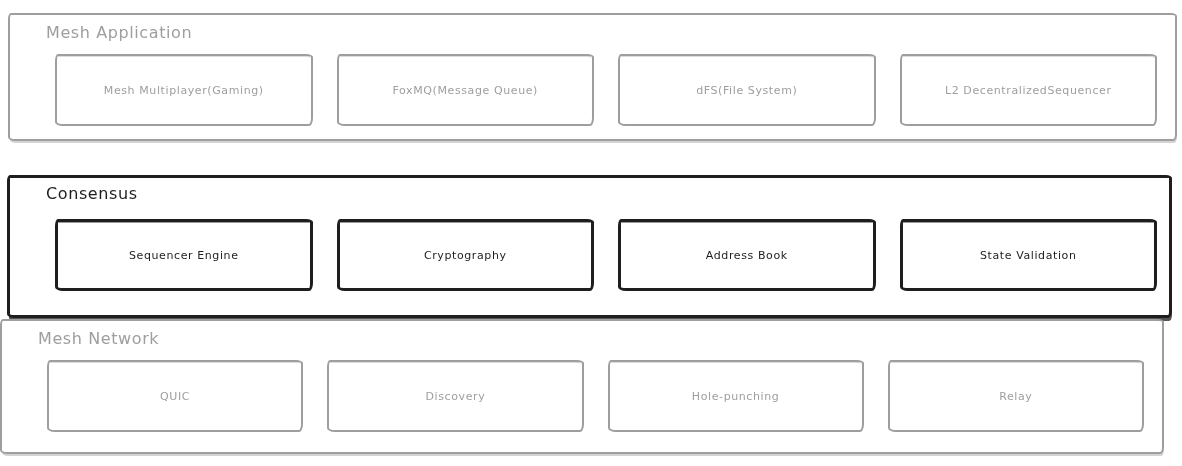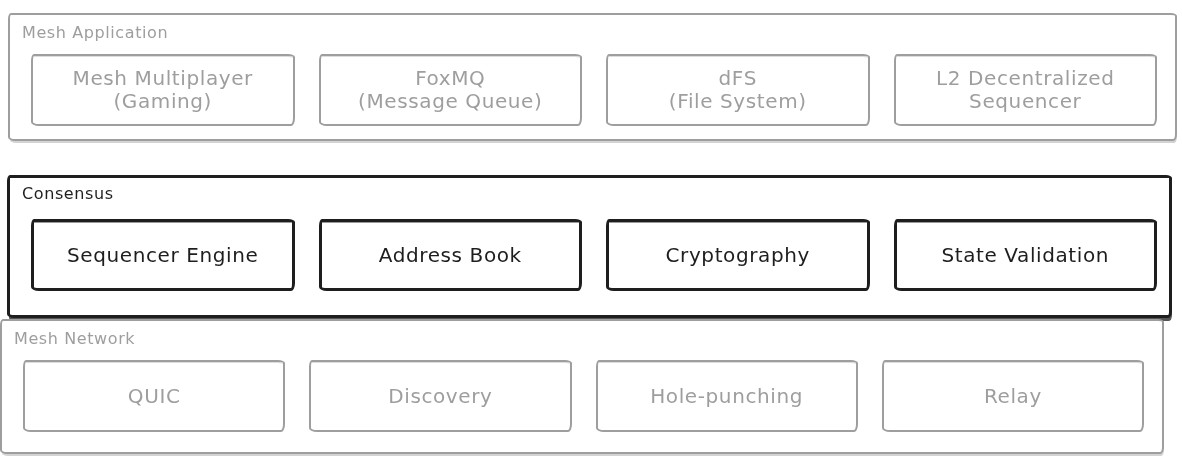--- a/index.html
+++ b/index.html
@@ -12,20 +12,21 @@
     width: 1182px;
     height: 466px;
     background: #ffffff;
     font-family: "DejaVu Sans", sans-serif;
     overflow: hidden;
   }
   .layer {
     position: absolute;
     box-sizing: border-box;
     background: #ffffff;
+    padding-left: 24px;
   }
   .tone-muted {
     border: 2px solid var(--muted, #9e9e9e);
     color: var(--muted, #9e9e9e);
     border-radius: 3px 6px 4px 7px / 6px 3px 7px 4px;
     box-shadow: 1px 3px 0 -1px rgba(158,158,158,0.45);
   }
   .tone-emphasis {
     border: 3.5px solid var(--emphasis, #1e1e1e);
     color: var(--emphasis, #1e1e1e);
@@ -51,25 +52,25 @@
     gap: 24px;
     margin: 9px 18px 0 21px;
   }
   .tone-emphasis .layer-boxes { margin-top: 13px; margin-right: 12px; }
 
   .box {
     flex: 1 1 0;
     height: 72px;
     box-sizing: border-box;
     display: flex;
-    flex-direction: column;
+    flex-direction: row;
     align-items: center;
     justify-content: center;
     text-align: center;
-    font-size: 20px;
+    font-size: 11px;
     line-height: 23px;
     letter-spacing: 0.6px;
     background: #ffffff;
     border-radius: 3px 7px 4px 8px / 7px 3px 8px 4px;
   }
   .tone-muted .box {
     border: 2px solid var(--muted, #9e9e9e);
     box-shadow: inset 0 2px 0 -1px rgba(158,158,158,0.35);
   }
   .tone-emphasis .box {
@@ -106,24 +107,24 @@
         </div>
       </div>
     </section>
     <section class="layer tone-emphasis layer-pos-1">
       <div class="layer-label">Consensus</div>
       <div class="layer-boxes">
         <div class="box">
           <span class="box-line">Sequencer Engine</span>
         </div>
         <div class="box">
-          <span class="box-line">Address Book</span>
+          <span class="box-line">Cryptography</span>
         </div>
         <div class="box">
-          <span class="box-line">Cryptography</span>
+          <span class="box-line">Address Book</span>
         </div>
         <div class="box">
           <span class="box-line">State Validation</span>
         </div>
       </div>
     </section>
     <section class="layer tone-muted layer-pos-2">
       <div class="layer-label">Mesh Network</div>
       <div class="layer-boxes">
         <div class="box">

